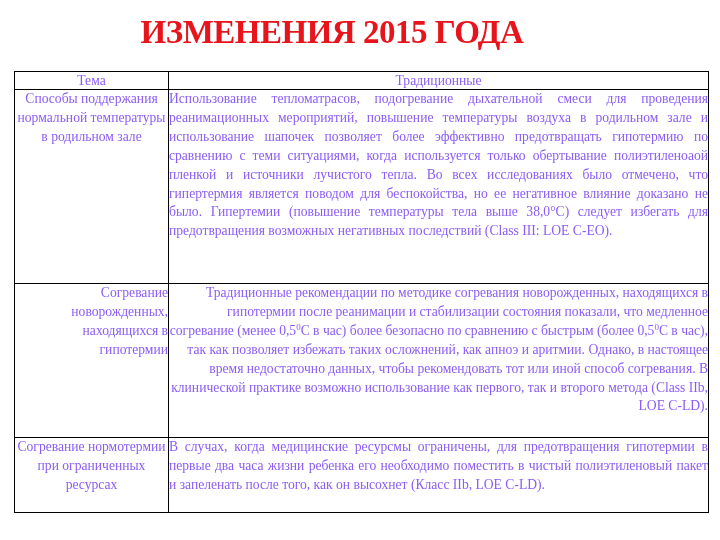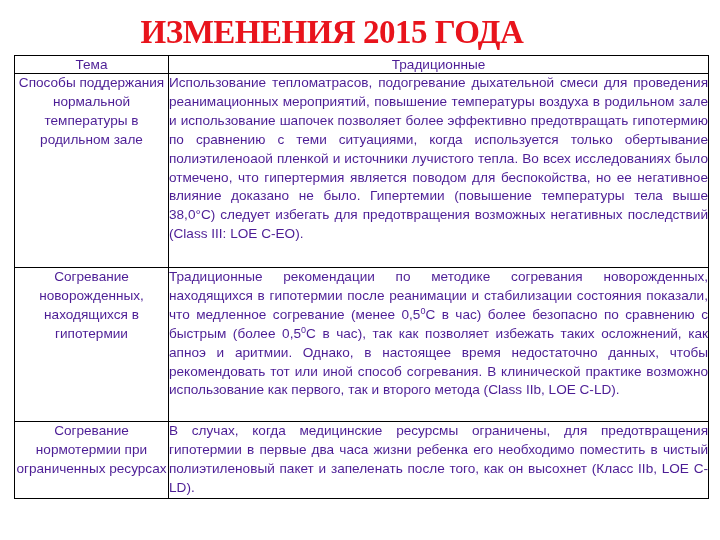--- a/index.html
+++ b/index.html
@@ -5,33 +5,33 @@
   html, body { margin: 0; padding: 0; background: #ffffff; }
   body { width: 720px; height: 540px; position: relative; overflow: hidden; }
   .title {
     position: absolute; left: 0; top: 14px; width: 664px;
     text-align: center;
     font-family: "Liberation Serif", "DejaVu Serif", serif;
     font-weight: bold; font-size: 33px; line-height: 36px;
     color: #e8141c; letter-spacing: -0.5px;
   }
   table.grid {
-    position: absolute; left: 14px; top: 55px;
+    position: absolute; left: 14px; top: 71px;
     width: 694px; border-collapse: collapse; table-layout: fixed;
-    font-family: Liberation Sans, sans-serif;
-    font-size: 13.6px; line-height: 18.9px; color: #4c1d95;
+    font-family: Liberation Serif, serif;
+    font-size: 13.6px; line-height: 18.9px; color: #8b5cf6;
   }
   table.grid td, table.grid th { border: 1px solid #000; vertical-align: top; padding: 0; }
   col.c1 { width: 154px; }
   col.c2 { width: 540px; }
   th { font-weight: normal; text-align: center; height: 17px; line-height: 17px; }
   td.topic { text-align: center; padding: 0 4px; }
   td.rec { text-align: justify; padding: 0 3px 0 4px; }
   tr.r1 td { height: 193px; margin-top: 48px; }
-  tr.r2 td { height: 153px; }
+  tr.r2 td { height: 153px; text-align: right; }
   tr.r3 td { height: 74px; }
   sup { font-size: 9px; vertical-align: 5px; line-height: 0; }
 </style>
 </head>
 <body>
 
 <div class="title">ИЗМЕНЕНИЯ 2015 ГОДА</div>
 
 <table class="grid">
   <colgroup>

